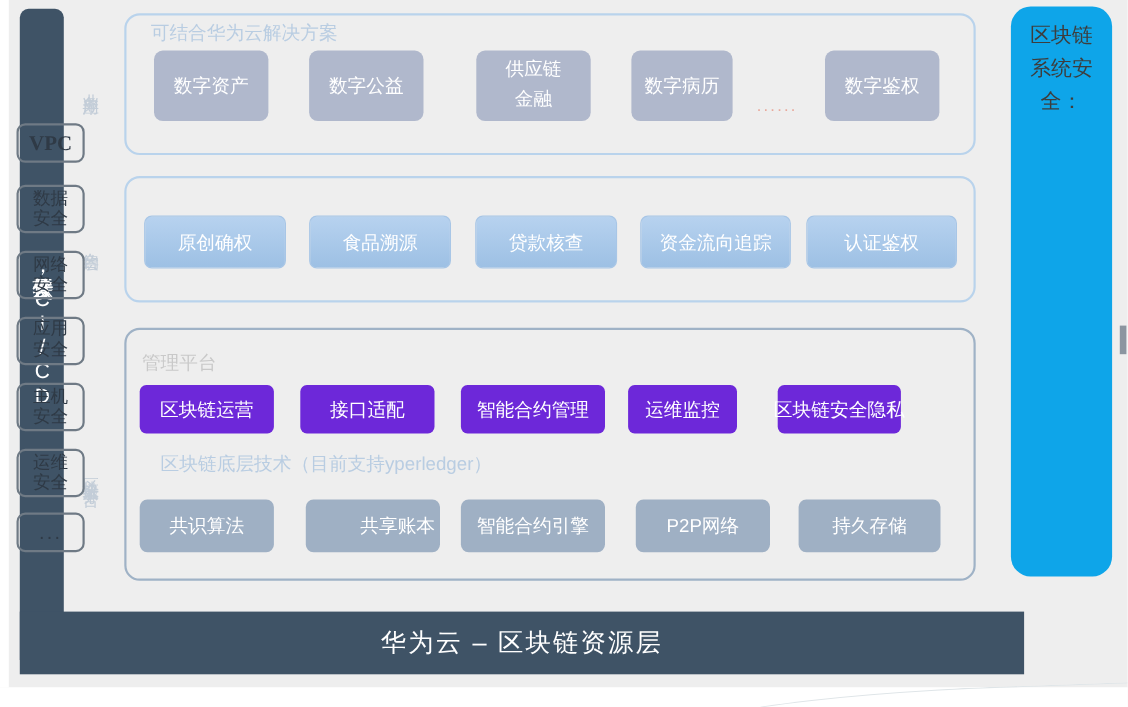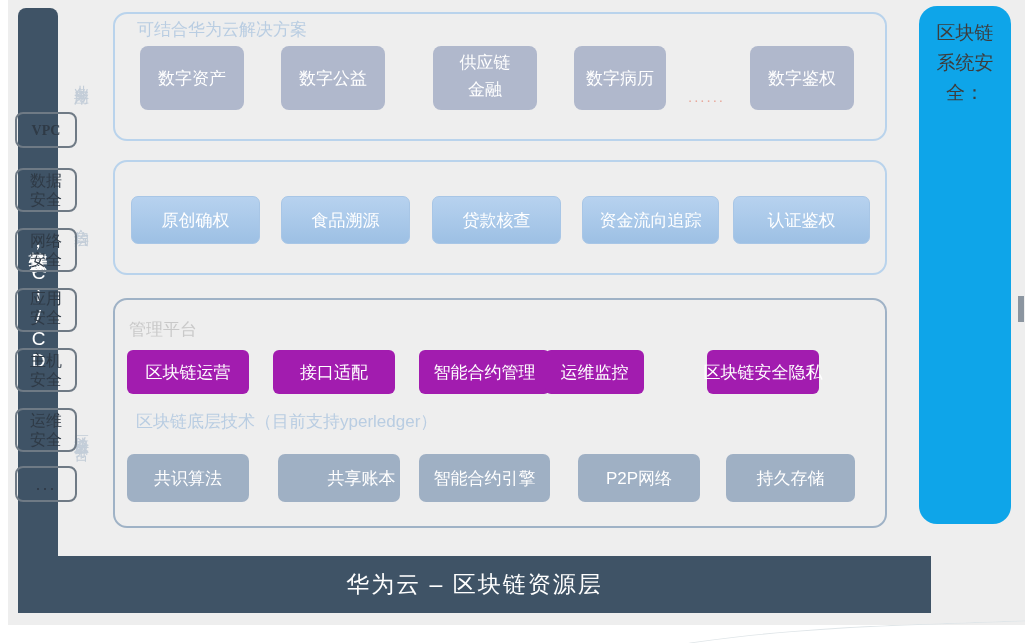--- a/index.html
+++ b/index.html
@@ -68,21 +68,21 @@
   .panel{position:absolute;border-radius:14px;background:#eeeeee;box-sizing:border-box;}
   .panel-app{left:113px;top:12px;width:774px;height:129px;border:2px solid #b9d3ec;}
   .panel-contract{left:113px;top:160px;width:774px;height:115px;border:2px solid #b9d3ec;}
   .panel-platform{left:113px;top:298px;width:774px;height:230px;border:2px solid #9fb2c6;}
 
   .panel-caption{
     position:absolute;color:#b9cde2;font-size:17px;white-space:nowrap;
   }
   .caption-app{left:137px;top:18px;}
   .caption-mgmt{left:129px;top:318px;color:#c9c9c9;font-size:17px;}
-  .caption-base{left:136px;top:410px;color:#b9cde2;font-size:17px;}
+  .caption-base{left:146px;top:410px;color:#b9cde2;font-size:17px;}
 
   
   .chip{
     position:absolute;box-sizing:border-box;
     display:flex;align-items:center;justify-content:center;
     color:#ffffff;font-size:17px;white-space:nowrap;
     border-radius:7px;
   }
   .chip-app{
     background:#b0b8cc;height:64px;top:46px;border-radius:8px;
@@ -90,21 +90,21 @@
   .chip-app.wrap{
     flex-direction:column;line-height:27px;justify-content:flex-start;
     padding-top:3px;overflow:visible;
   }
   .chip-contract{
     background:linear-gradient(180deg,#b7d2ef 0%,#9dc0e4 100%);
     height:48px;top:196px;border-radius:7px;
     border:1px solid #a8c6e6;
   }
   .chip-mgmt{
-    background:#a21caf;height:44px;top:350px;border-radius:6px;
+    background:#6d28d9;height:44px;top:350px;border-radius:6px;
   }
   .chip-base{
     background:#9fb0c4;height:48px;top:454px;border-radius:7px;
   }
 
   .ellipsis-dots{
     position:absolute;left:688px;top:88px;
     color:#e8a99c;font-size:15px;letter-spacing:2px;
     white-space:nowrap;
   }
@@ -118,21 +118,21 @@
     position:absolute;left:10px;top:12px;width:72px;
     color:#3d3d3d;font-size:19px;line-height:30px;text-align:center;
   }
   .sec-item{
     position:absolute;left:15px;width:62px;box-sizing:border-box;
     border:2px solid #6f7a85;border-radius:8px;
     background:transparent;color:#2f3a46;
     display:flex;align-items:center;justify-content:center;
     text-align:center;line-height:19px;
   }
-  .sec-item.vpc{top:112px;height:36px;font-size:14px;font-family:"Liberation Serif","DejaVu Serif",serif;font-weight:bold;}
+  .sec-item.vpc{top:112px;height:36px;font-size:19px;font-family:"Liberation Serif","DejaVu Serif",serif;font-weight:bold;}
   .sec-item.two{height:44px;font-size:16px;}
   .sec-item.dots{height:36px;font-size:18px;letter-spacing:2px;}
   .sec-divider-mark{
     position:absolute;left:1018px;top:296px;width:6px;height:26px;
     background:#8b95a0;
   }
 </style>
 </head>
 <body>
 
@@ -197,21 +197,21 @@
   <div id="mgmt-chips">
       <div class="chip chip-mgmt" style="left: 127px; width: 122px;">
         <span>区块链运营</span>
       </div>
       <div class="chip chip-mgmt" style="left: 273px; width: 122px;">
         <span>接口适配</span>
       </div>
       <div class="chip chip-mgmt" style="left: 419px; width: 131px;">
         <span>智能合约管理</span>
       </div>
-      <div class="chip chip-mgmt" style="left: 545px; width: 99px; justify-content: center;">
+      <div class="chip chip-mgmt" style="left: 571px; width: 99px; justify-content: center;">
         <span>运维监控</span>
       </div>
       <div class="chip chip-mgmt" style="left: 707px; width: 112px;">
         <span>区块链安全隐私</span>
       </div>
     </div>
   <div class="panel-caption caption-base">区块链底层技术（目前支持yperledger）</div>
   <div id="base-chips">
       <div class="chip chip-base" style="left: 127px; width: 122px;">
         <span>共识算法</span>

